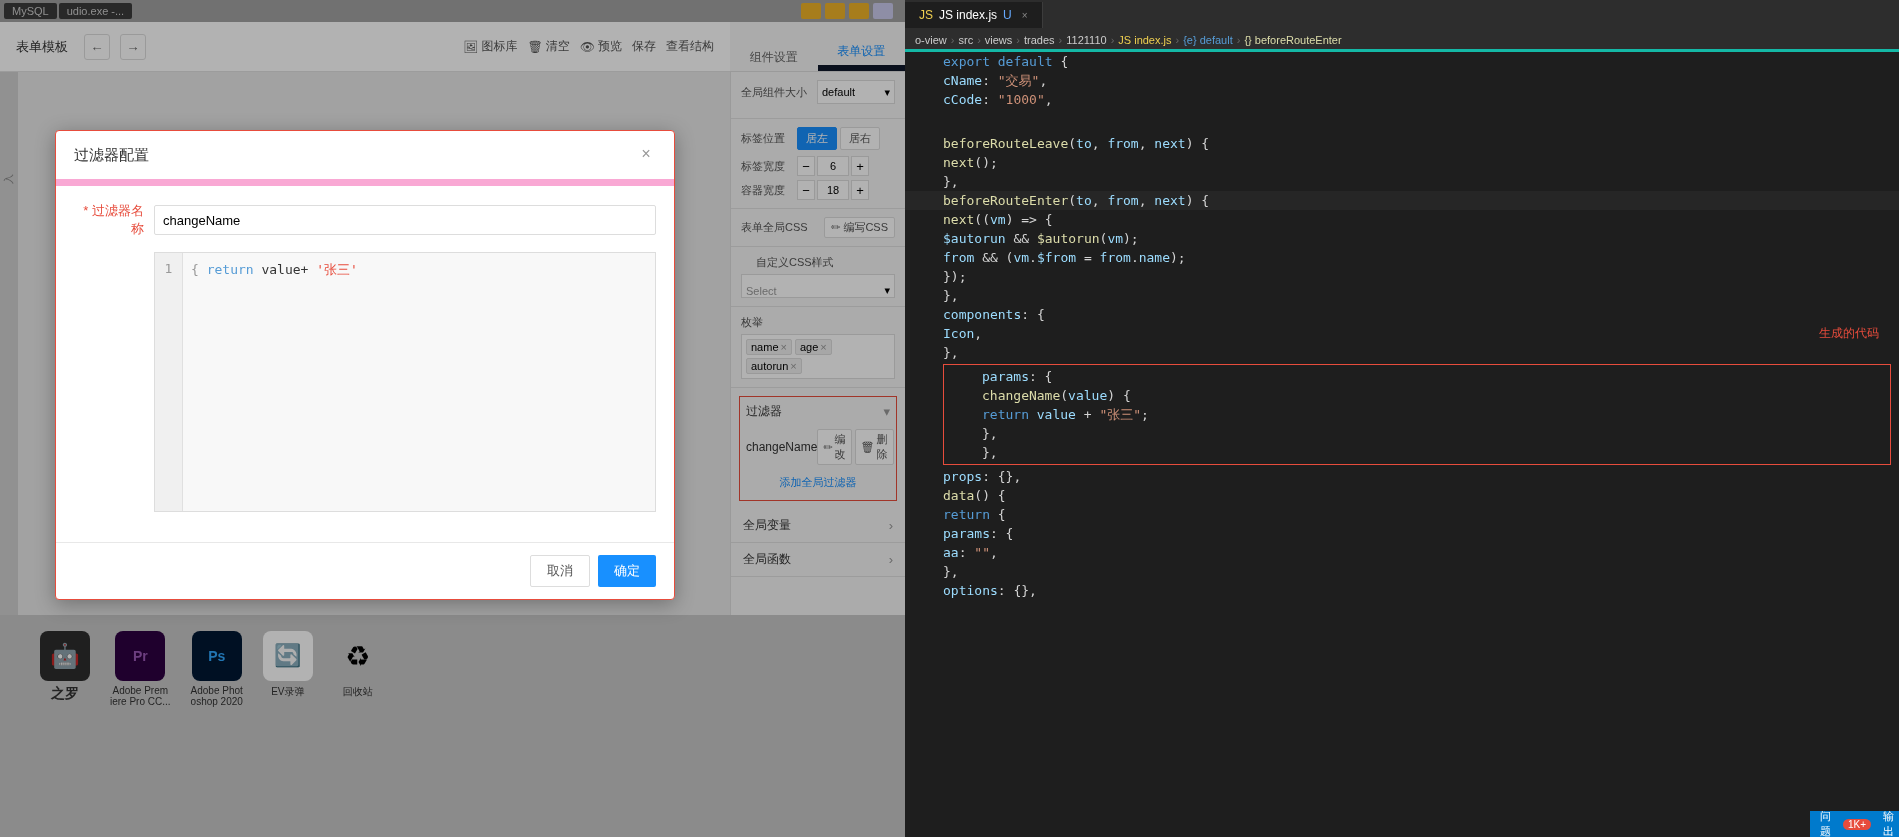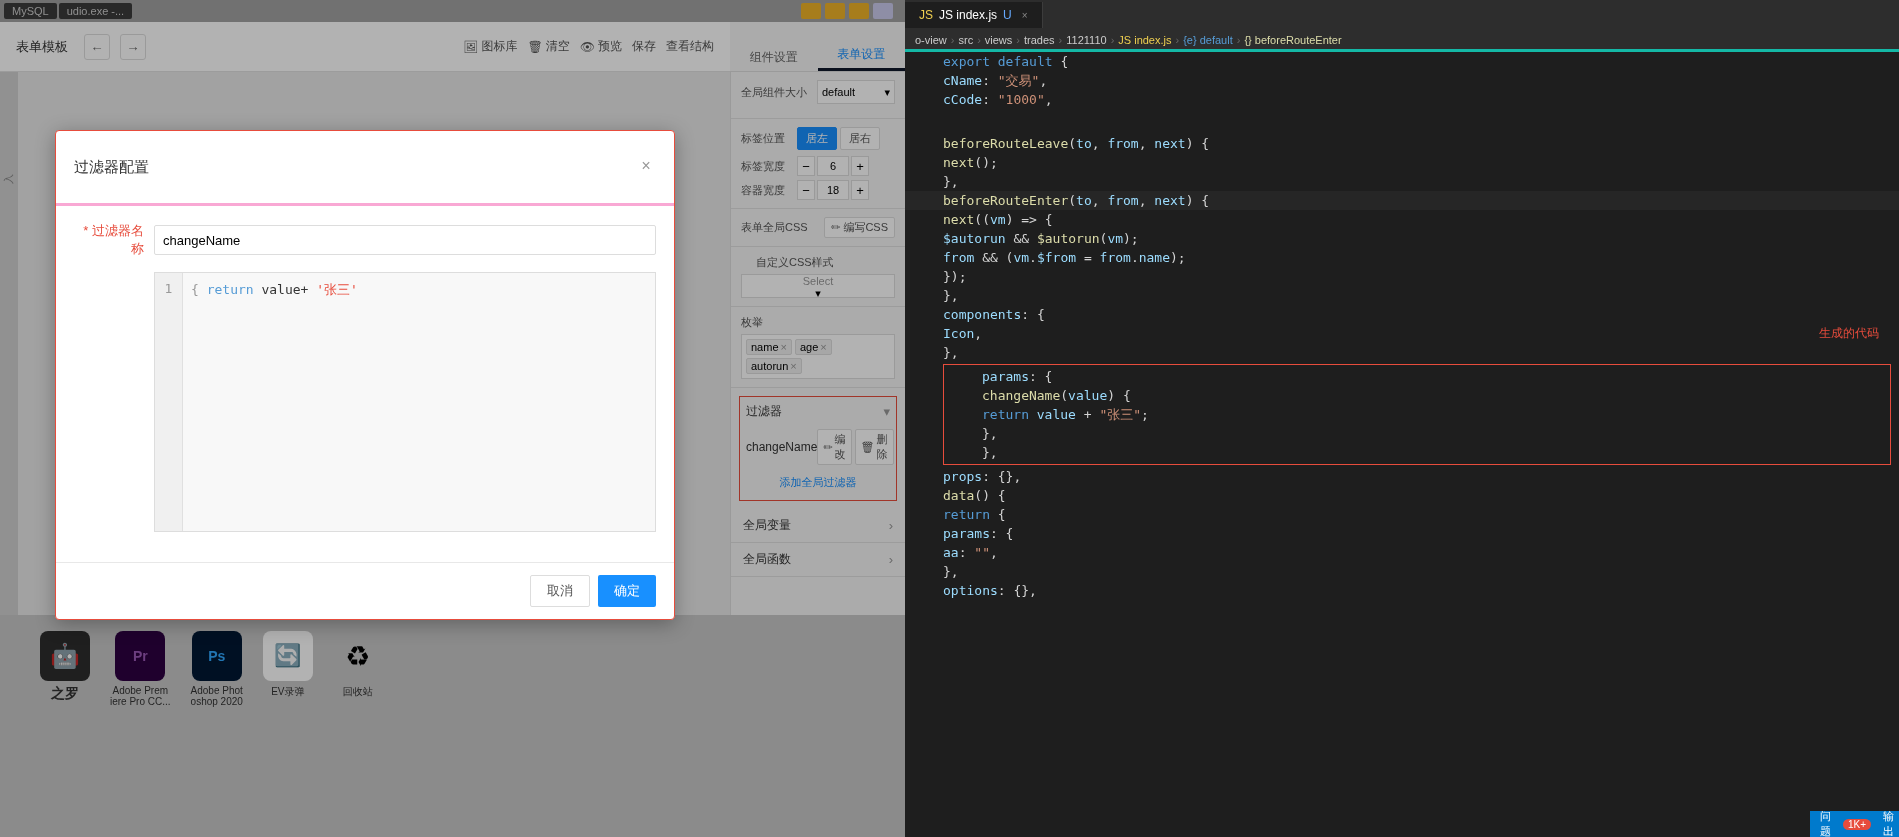--- a/index.html
+++ b/index.html
@@ -8,21 +8,21 @@
     
     .taskbar { position: absolute; top: 0; left: 0; width: 905px; height: 22px; background: #a3a3a3; display: flex; align-items: center; gap: 2px; padding: 0 4px; }
     .taskbar-item { background: #3c3c3c; color: #ccc; font-size: 11px; padding: 2px 8px; border-radius: 2px; }
 
     
     .toolbar { position: absolute; top: 22px; left: 0; width: 905px; height: 50px; background: #fff; border-bottom: 1px solid #e0e0e0; display: flex; align-items: center; padding: 0 16px; gap: 12px; }
 
     
     .modal-overlay { position: absolute; top: 0; left: 0; width: 905px; height: 100%; background: rgba(0,0,0,0.3); z-index: 100; }
     .modal { position: absolute; top: 130px; left: 55px; width: 620px; background: #fff; border-radius: 4px; box-shadow: 0 4px 20px rgba(0,0,0,0.3); z-index: 200; border: 1px solid #e74c3c; }
-    .modal-header { display: flex; align-items: center; justify-content: space-between; padding: 26px 18px; border-bottom: 3px solid #f9a8d4; font-family: Liberation Mono, monospace; }
+    .modal-header { display: flex; align-items: center; justify-content: space-between; padding: 14px 18px; border-bottom: 7px solid #f9a8d4; font-family: Liberation Mono, monospace; }
     .modal-title { font-size: 15px; color: #333; font-weight: 500; }
     .modal-close { width: 20px; height: 20px; cursor: pointer; color: #999; font-size: 16px; display: flex; align-items: center; justify-content: center; }
     .modal-body { padding: 16px 18px; }
     .form-row { display: flex; align-items: center; margin-bottom: 14px; }
     .form-label { width: 80px; font-size: 13px; color: #333; text-align: right; padding-right: 10px; }
     .form-input { flex: 1; height: 30px; border: 1px solid #ddd; padding: 0 8px; font-size: 13px; border-radius: 2px; }
     .modal-footer { padding: 12px 18px; border-top: 1px solid #e8e8e8; display: flex; justify-content: flex-end; gap: 8px; }
     .btn-cancel { padding: 6px 16px; border: 1px solid #ddd; background: #fff; cursor: pointer; border-radius: 2px; font-size: 13px; color: #555; }
     .btn-confirm { padding: 6px 16px; border: none; background: #1890ff; color: #fff; cursor: pointer; border-radius: 2px; font-size: 13px; }
 
@@ -71,21 +71,21 @@
   <span style="font-size:12px;color:#555;cursor:pointer;display:flex;align-items:center;gap:3px;">
     <span>👁</span>
     <span>预览</span>
   </span>
   <span style="font-size:12px;color:#555;cursor:pointer;">保存</span>
   <span style="font-size:12px;color:#555;cursor:pointer;">查看结构</span>
 </div>
 
 <div style="position:absolute;top:22px;left:730px;width:175px;height:50px;background:#f5f5f5;border-bottom:1px solid #ddd;display:flex;align-items:flex-end;">
   <div class="rpanel-tab" style="flex:1;text-align:center;padding:5px 0;font-size:12px;cursor:pointer;color:#666;">组件设置</div>
-  <div class="rpanel-tab active" style="flex:1;text-align:center;padding:5px 0;font-size:12px;cursor:pointer;color:#1890ff;border-bottom:3px solid #0f172a;">表单设置</div>
+  <div class="rpanel-tab active" style="flex:1;text-align:center;padding:5px 0;font-size:12px;cursor:pointer;color:#1890ff;border-bottom:6px solid #0f172a;">表单设置</div>
 </div>
 
 <div style="position:absolute;top:72px;left:0;width:730px;height:543px;background:#e8e8e8;">
 
   <div style="position:absolute;left:0;top:0;width:18px;height:100%;background:#d0d0d0;display:flex;flex-direction:column;align-items:center;padding-top:40px;gap:8px;">
     <span style="color:#888;font-size:10px;transform:rotate(-90deg);white-space:nowrap;margin-top:60px;">入</span>
   </div>
 </div>
 
 <div style="position:absolute;top:72px;left:730px;width:175px;height:543px;background:#f5f5f5;border-left:1px solid #ddd;overflow-y:auto;">
@@ -135,21 +135,21 @@
         <span>✏</span>
         <span>编写CSS</span>
       </button>
     </div>
   </div>
 
   <div style="padding:8px 10px;border-bottom:1px solid #e0e0e0;">
     <div style="display:flex;align-items:center;justify-content:space-between;margin-bottom:4px;margin-left:15px;">
       <span style="font-size:11px;color:#555;">自定义CSS样式</span>
     </div>
-    <div style="width:100%;height:24px;border:1px solid #ddd;background:#fff;padding:0 4px;font-size:11px;display:flex;align-items:center;justify-content:space-between;cursor:pointer;flex-direction:column;">
+    <div style="width:100%;height:24px;border:1px solid #ddd;background:#fff;padding:0 4px;font-size:11px;display:flex;align-items:flex-end;justify-content:space-between;cursor:pointer;">
       <span style="color:#999;">Select</span>
       <span>▾</span>
     </div>
   </div>
 
   <div style="padding:8px 10px;border-bottom:1px solid #e0e0e0;">
     <div style="display:flex;align-items:center;margin-bottom:4px;">
       <span style="font-size:11px;color:#555;">枚举</span>
     </div>
     <div style="display:flex;flex-wrap:wrap;gap:3px;background:#fff;border:1px solid #ddd;padding:4px;min-height:28px;">

